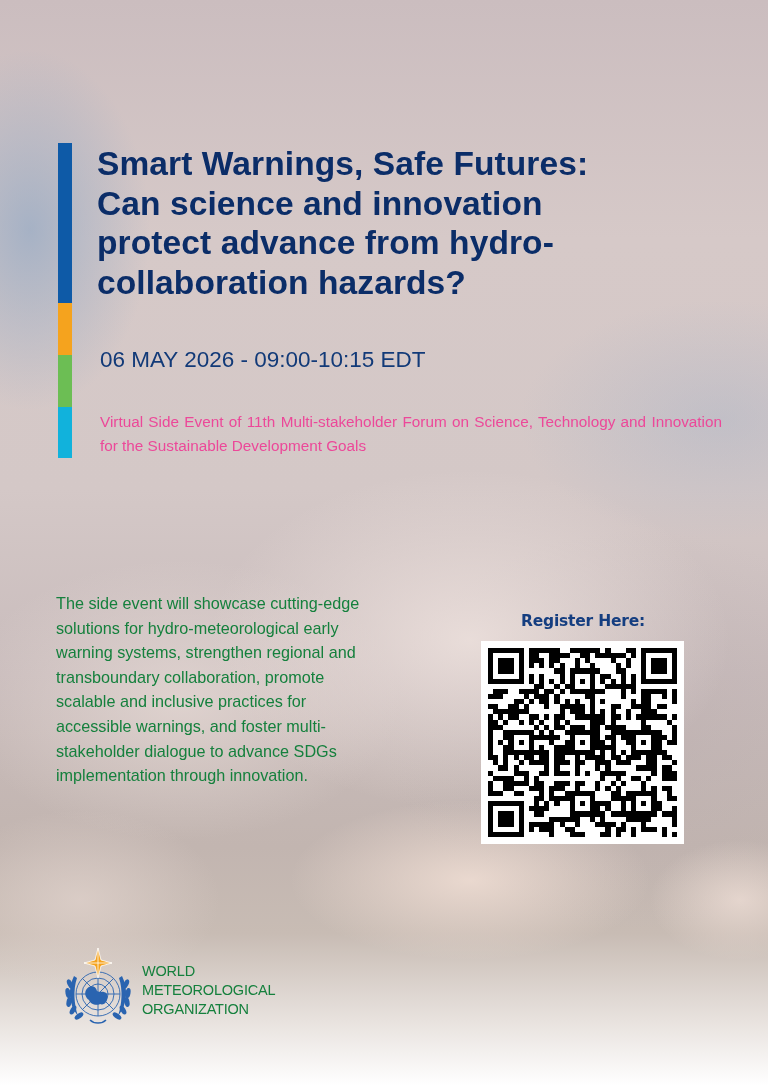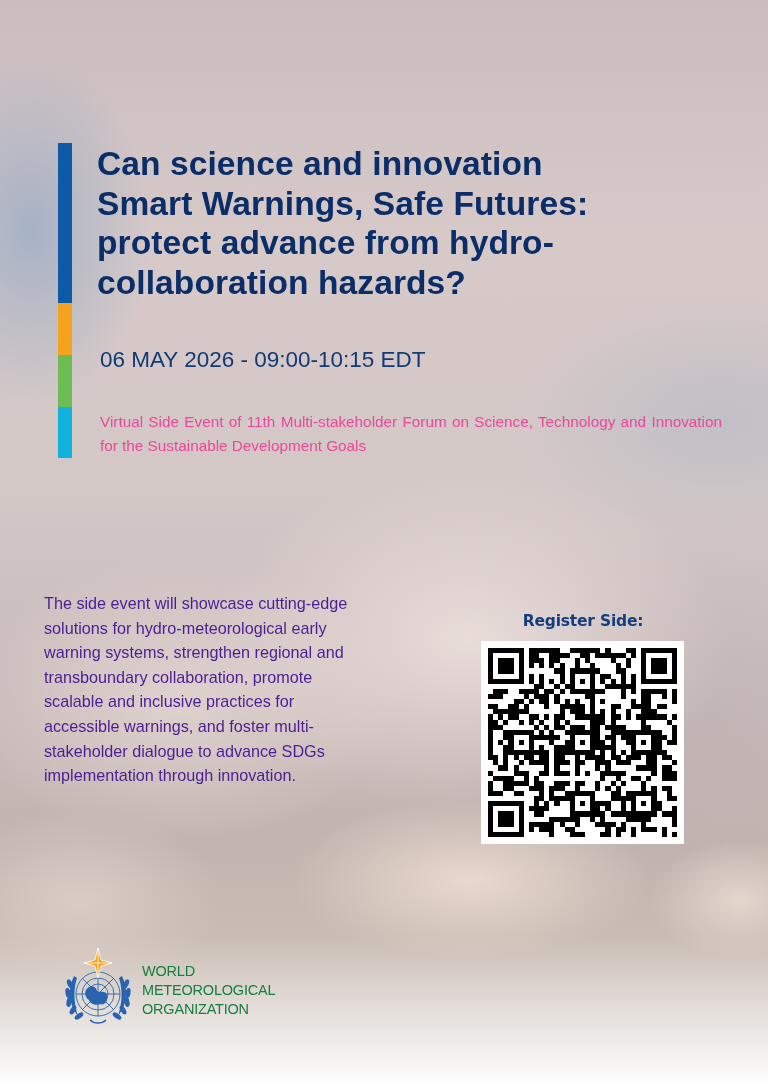--- a/index.html
+++ b/index.html
@@ -38,22 +38,22 @@
   .date {
     position: absolute; left: 84px; top: 330px; margin: 16px;
     font-size: 22.5px; line-height: 28px; color: #123a78; font-weight: 400;
   }
   .subtitle {
     position: absolute; left: 97px; top: 407px; width: 622px; margin: 3px;
     font-size: 15.3px; line-height: 24px; color: #ec4899; text-align: justify;
     text-align-last: left;
   }
   .description {
-    position: absolute; left: 44px; top: 591px; width: 330px; margin: 0;
-    font-size: 16.2px; line-height: 24.6px; color: #4c1d95;
+    position: absolute; left: 56px; top: 591px; width: 330px; margin: 0;
+    font-size: 16.2px; line-height: 24.6px; color: #15803d;
   }
   .register-label {
     position: absolute; left: 483px; top: 612px; width: 200px; margin: 0;
     text-align: center; font-weight: 700; font-size: 15.5px; color: #153e80;
     font-family: "DejaVu Sans", sans-serif; letter-spacing: -0.2px;
   }
   .qr-box {
     position: absolute; left: 481px; top: 641px; width: 203px; height: 203px;
     background: #ffffff;
   }
@@ -74,33 +74,33 @@
 <div class="bg"></div>
 
 <div class="accent-bar">
   <div class="seg-blue"></div>
   <div class="seg-orange"></div>
   <div class="seg-green"></div>
   <div class="seg-cyan"></div>
 </div>
 
 <h1 class="title">
+  <span style="display:block">Smart Warnings, Safe Futures:</span>
   <span style="display:block">Can science and innovation</span>
-  <span style="display:block">Smart Warnings, Safe Futures:</span>
   <span style="display:block">protect advance from hydro-</span>
   <span style="display:block">collaboration hazards?</span>
 </h1>
 
 <p class="date">06 MAY 2026 - 09:00-10:15 EDT</p>
 
 <p class="subtitle">Virtual Side Event of 11th Multi-stakeholder Forum on Science, Technology and Innovation for the Sustainable Development Goals</p>
 
 <p class="description">The side event will showcase cutting-edge solutions for hydro-meteorological early warning systems, strengthen regional and transboundary collaboration, promote scalable and inclusive practices for accessible warnings, and foster multi-stakeholder dialogue to advance SDGs implementation through innovation.</p>
 
-<p class="register-label">Register Side:</p>
+<p class="register-label">Register Here:</p>
 
 <div class="qr-box">
   <svg id="qr-svg" width="189" height="189" viewBox="0 0 37 37" shape-rendering="crispEdges">
       <rect x="0" y="0" width="1" height="1" fill="#000"></rect>
       <rect x="1" y="0" width="1" height="1" fill="#000"></rect>
       <rect x="2" y="0" width="1" height="1" fill="#000"></rect>
       <rect x="3" y="0" width="1" height="1" fill="#000"></rect>
       <rect x="4" y="0" width="1" height="1" fill="#000"></rect>
       <rect x="5" y="0" width="1" height="1" fill="#000"></rect>
       <rect x="6" y="0" width="1" height="1" fill="#000"></rect>

